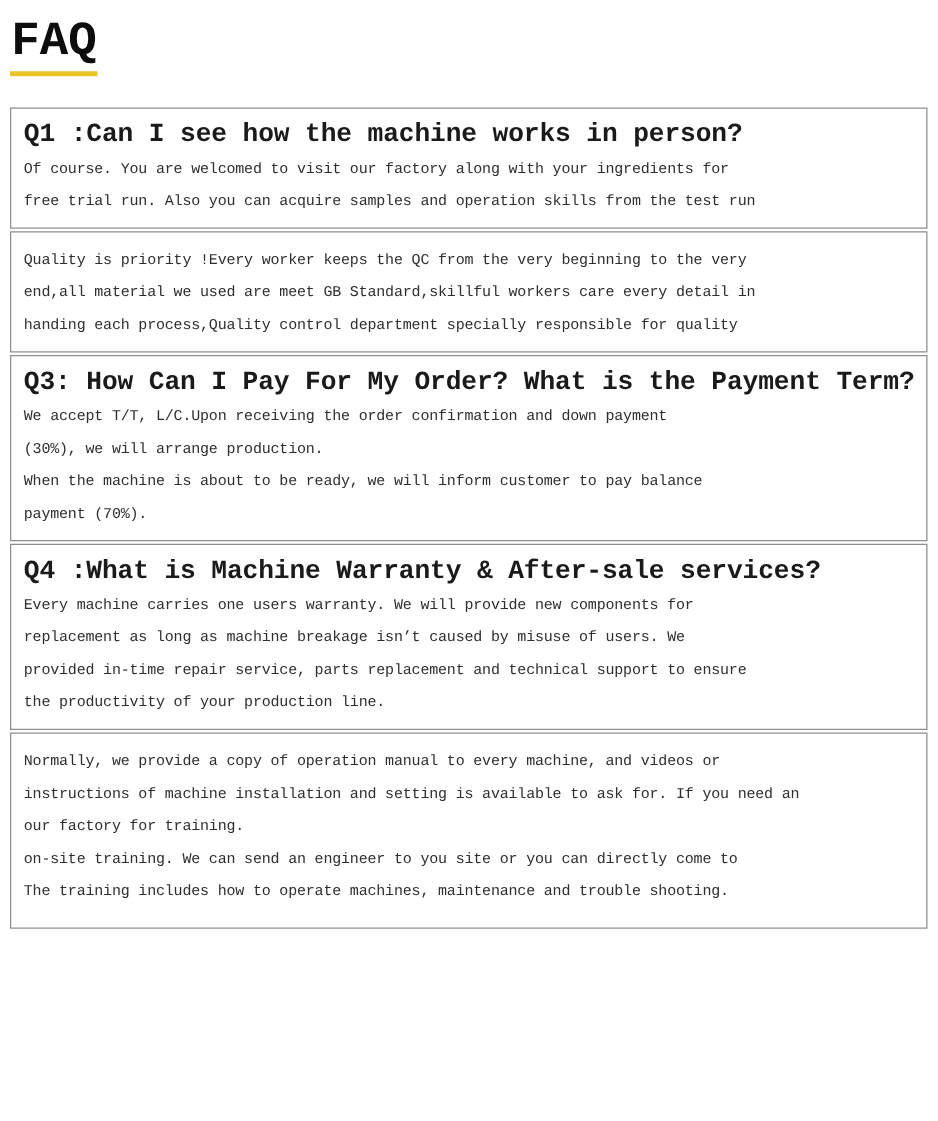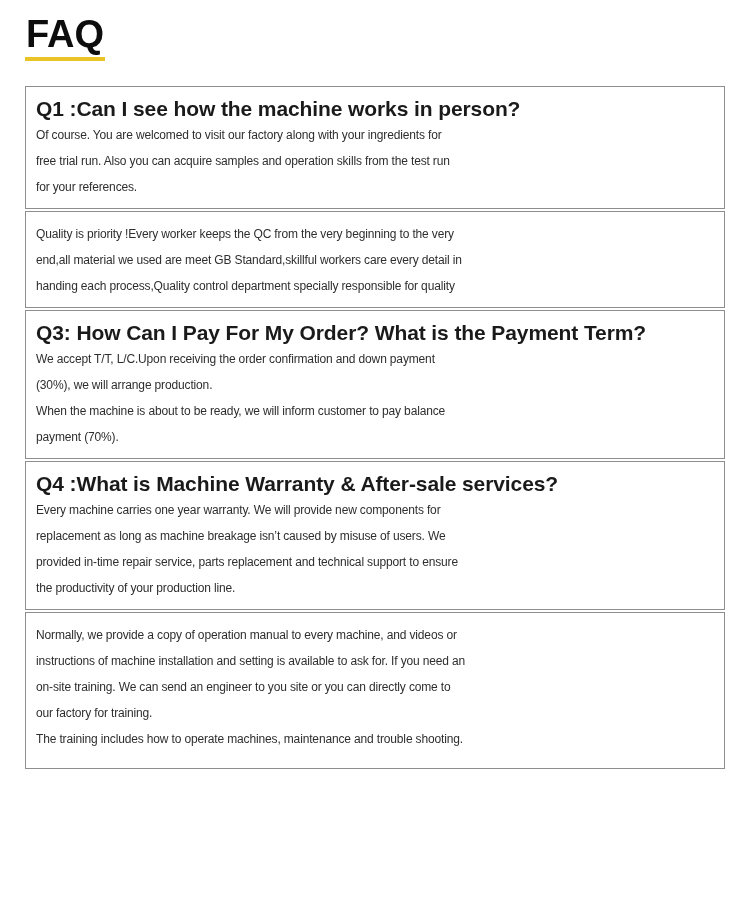--- a/index.html
+++ b/index.html
@@ -14,21 +14,22 @@
     margin: 0;
     padding: 0;
     background: var(--background, #fff);
     font-family: "Liberation Sans", sans-serif;
   }
   body {
     width: 750px;
     min-height: 897px;
   }
   .wrap {
-    padding: 0 25px;
+    padding: 0 8px;
+    font-family: Liberation Mono, monospace;
   }
   .page-title {
     display: inline-block;
     margin: 13px 0 25px 0;
     font-size: 38px;
     line-height: 42px;
     font-weight: 700;
     color: #0d0d0d;
     border-bottom: 4px solid var(--accent-underline, #EAC427);
     padding: 0 1px 2px 1px;
@@ -65,46 +66,45 @@
 <body>
 
 <main class="wrap">
 
   <h1 class="page-title">FAQ</h1>
 
   <section class="qa-box">
     <h2 class="q">Q1 :Can I see how the machine works in person?</h2>
     <p class="a-line">Of course. You are welcomed to visit our factory along with your ingredients for</p>
     <p class="a-line">free trial run. Also you can acquire samples and operation skills from the test run</p>
-    <p class="a-line">for your references.</p>
   </section>
 
   <section class="qa-box">
     <p class="a-line">Quality is priority !Every worker keeps the QC from the very beginning to the very</p>
     <p class="a-line">end,all material we used are meet GB Standard,skillful workers care every detail in</p>
     <p class="a-line">handing each process,Quality control department specially responsible for quality</p>
   </section>
 
   <section class="qa-box">
     <h2 class="q">Q3: How Can I Pay For My Order? What is the Payment Term?</h2>
     <p class="a-line">We accept T/T, L/C.Upon receiving the order confirmation and down payment</p>
     <p class="a-line">(30%), we will arrange production.</p>
     <p class="a-line">When the machine is about to be ready, we will inform customer to pay balance</p>
     <p class="a-line">payment (70%).</p>
   </section>
 
   <section class="qa-box">
     <h2 class="q">Q4 :What is Machine Warranty &amp; After-sale services?</h2>
-    <p class="a-line">Every machine carries one year warranty. We will provide new components for</p>
+    <p class="a-line">Every machine carries one users warranty. We will provide new components for</p>
     <p class="a-line">replacement as long as machine breakage isn’t caused by misuse of users. We</p>
     <p class="a-line">provided in-time repair service, parts replacement and technical support to ensure</p>
     <p class="a-line">the productivity of your production line.</p>
   </section>
 
   <section class="qa-box last">
     <p class="a-line">Normally, we provide a copy of operation manual to every machine, and videos or</p>
     <p class="a-line">instructions of machine installation and setting is available to ask for. If you need an</p>
+    <p class="a-line">our factory for training.</p>
     <p class="a-line">on-site training. We can send an engineer to you site or you can directly come to</p>
-    <p class="a-line">our factory for training.</p>
     <p class="a-line">The training includes how to operate machines, maintenance and trouble shooting.</p>
   </section>
 
 </main>
 
 </body></html>

